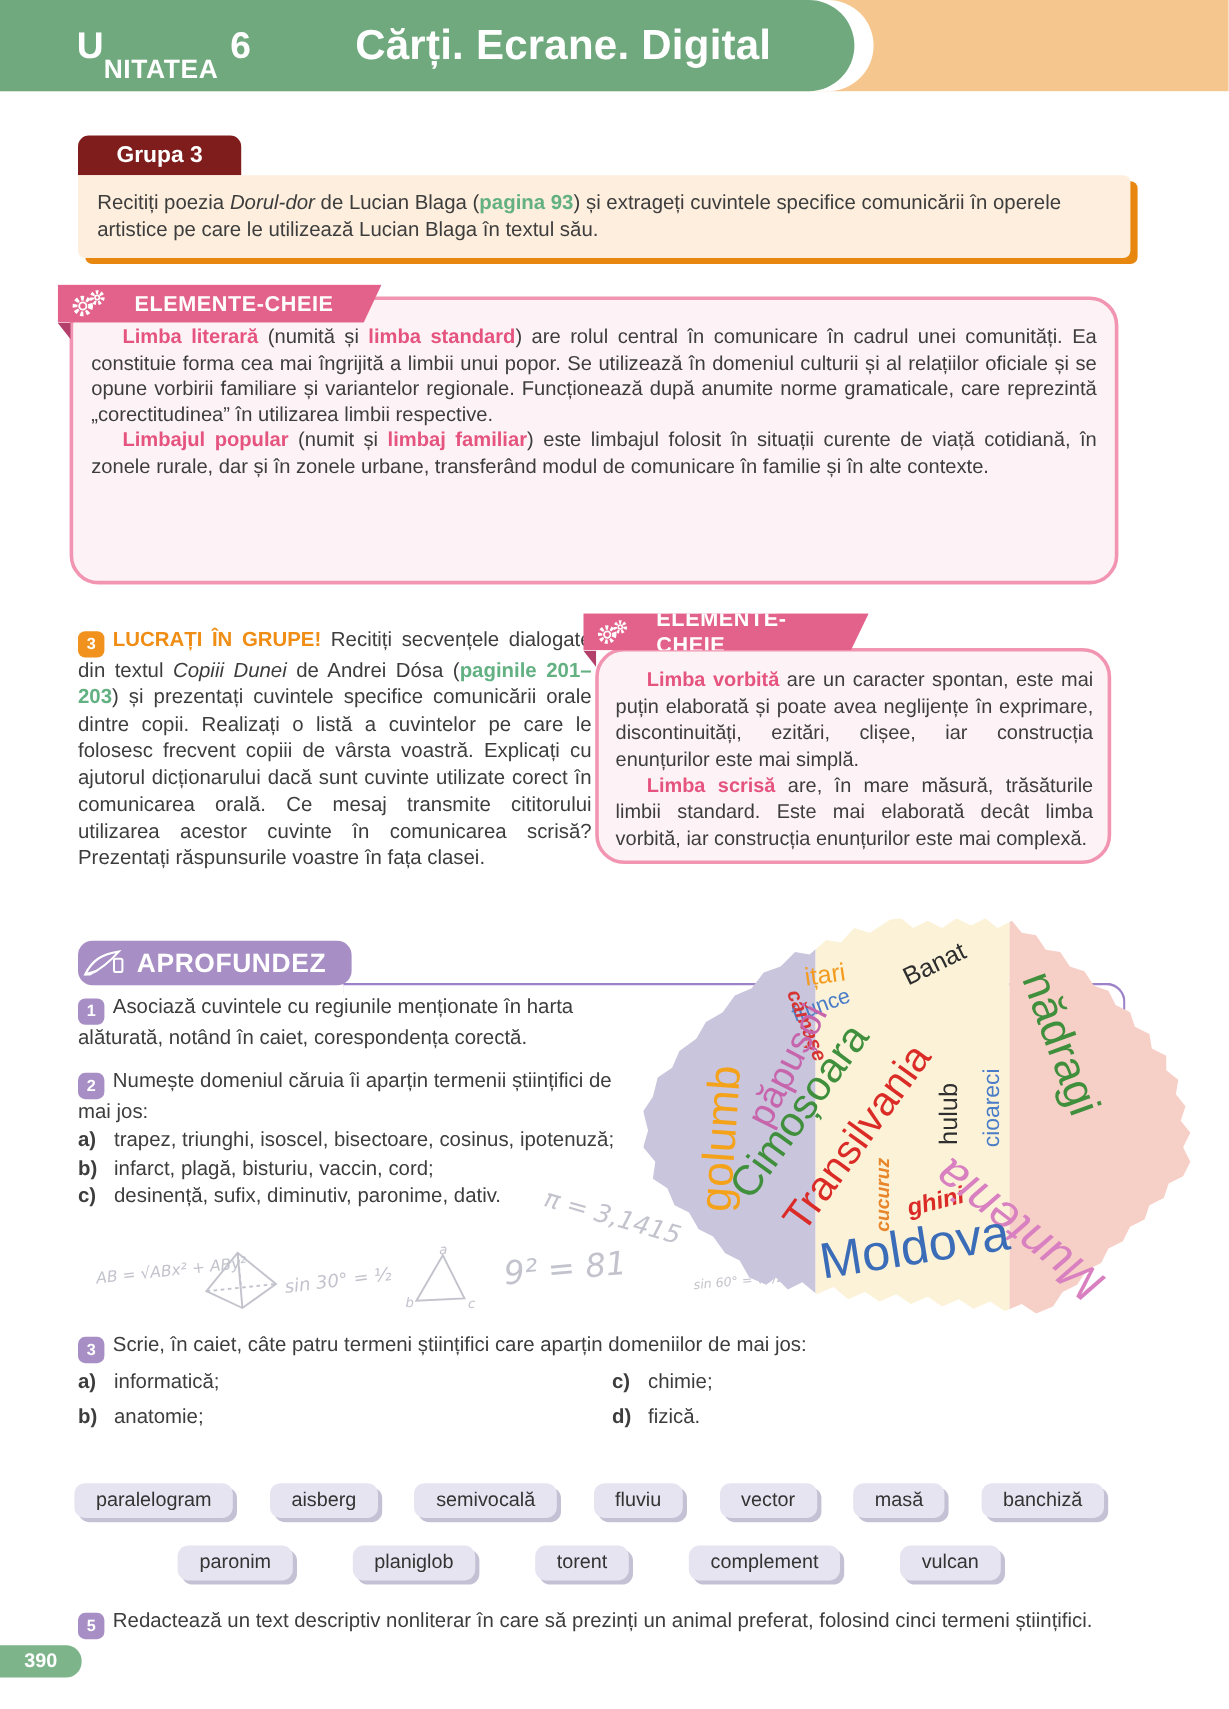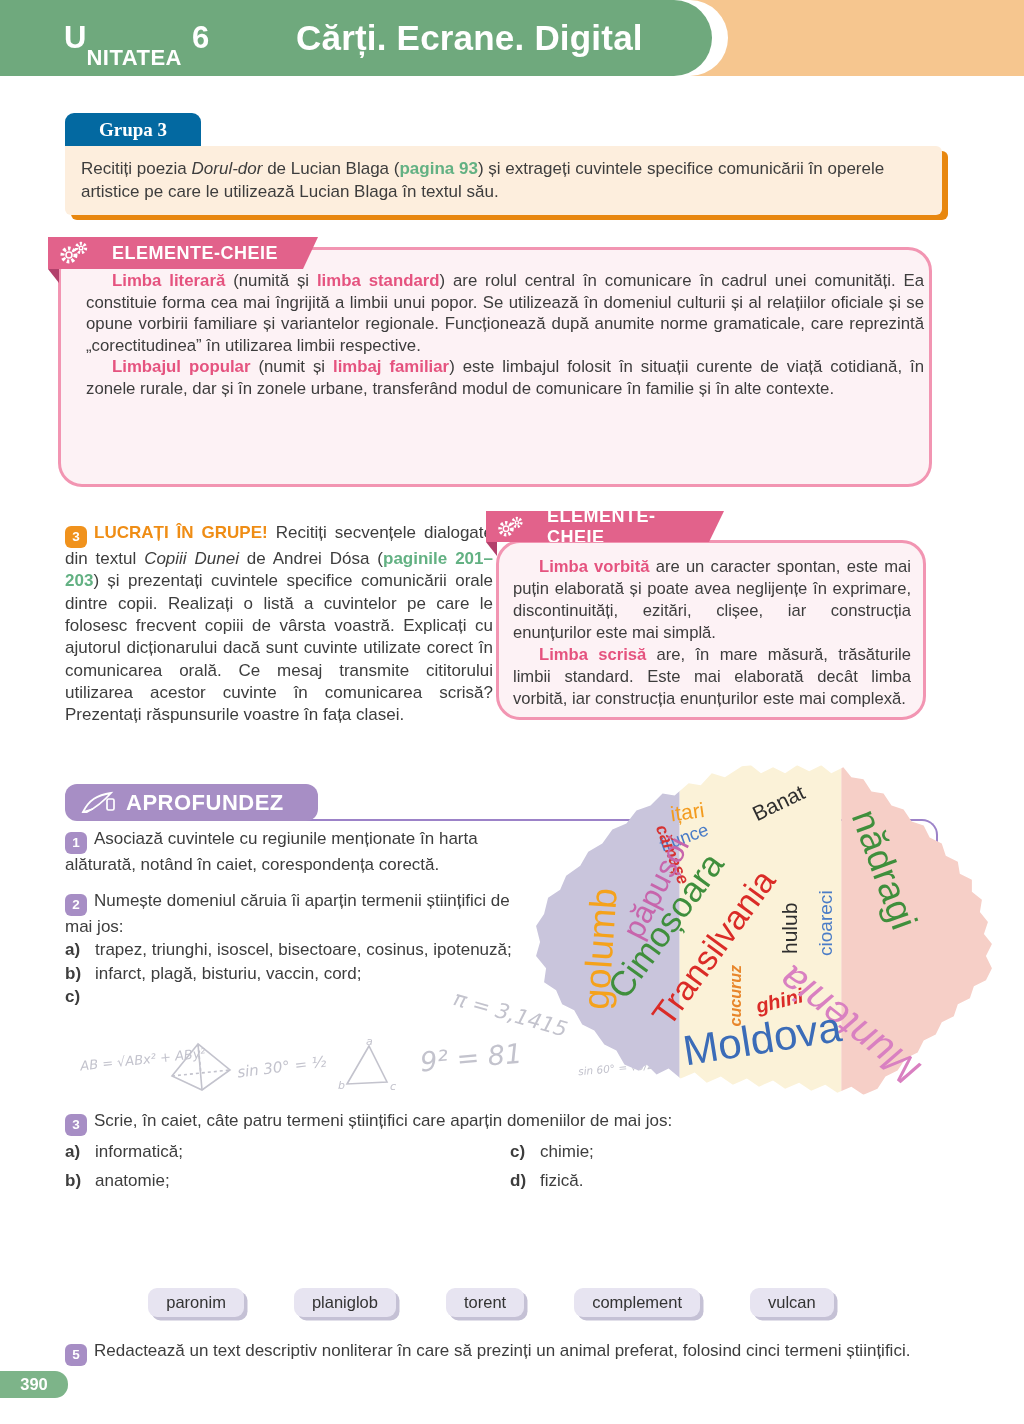--- a/index.html
+++ b/index.html
@@ -13,57 +13,57 @@
   .hdr-green{left:0;top:0;width:712px;height:76px;background:#6fa97d;border-radius:0 38px 38px 0;
              display:flex;align-items:center;}
   .unit-label{position:absolute;left:64px;top:0;height:76px;display:flex;align-items:center;color:#fff;font-weight:bold;}
   .u-big{font-size:31px;}
   .u-small{font-size:22px;letter-spacing:.5px;margin-top:40px;}
   .u-num{font-size:31px;margin-left:10px;}
   .hdr-title{position:absolute;left:296px;top:0;height:76px;display:flex;align-items:center;
              color:#ffffff;font-size:35px;font-weight:bold;letter-spacing:.2px;}
 
   
-  .grp-tab{left:65px;top:113px;width:136px;height:33px;background:#0369a1;border-radius:9px 9px 0 0;
-           display:flex;align-items:center;justify-content:center;color:#fff;font-size:19px;font-weight:bold;font-family:Liberation Serif, serif;}
+  .grp-tab{left:65px;top:113px;width:136px;height:33px;background:#7f1d1d;border-radius:9px 9px 0 0;
+           display:flex;align-items:center;justify-content:center;color:#fff;font-size:19px;font-weight:bold;}
   .grp-body{left:65px;top:146px;width:845px;background:#fdeedd;border-radius:0 6px 6px 6px;
             box-shadow:6px 5px 0 #e8870f;padding:11px 16px 12px 16px;font-size:17px;line-height:23px;text-align:left;}
   .ref{color:#63b183;font-weight:bold;}
   .it{font-style:italic;}
 
   
   .keybox{background:#fdf2f5;border:3px solid #f295b2;border-radius:24px;}
   .kb-banner{background:#e2628b;color:#fff;font-weight:bold;font-size:18px;letter-spacing:.5px;
              display:flex;align-items:center;gap:20px;padding:0 26px 0 10px;
              clip-path:polygon(0 0,100% 0,calc(100% - 15px) 100%,0 100%);}
   .kb-fold{background:#b2406b;clip-path:polygon(0 0,100% 0,100% 100%);width:11px;height:14px;}
   .kp{margin:0;text-indent:26px;text-align:justify;}
   .term{color:#e5537f;font-weight:bold;}
 
   #keybox1{left:58px;top:247px;width:874px;height:240px;box-sizing:border-box;}
   #kb1-banner{left:48px;top:237px;width:234px;height:32px;}
   #kb1-fold{left:48px;top:269px;}
-  #kb1-text{left:76px;top:270px;width:838px;font-size:16.8px;line-height:21.6px;margin-left:10px;}
+  #kb1-text{left:76px;top:270px;width:838px;font-size:16.8px;line-height:21.6px;}
 
   #keybox2{left:496px;top:540px;width:430px;height:180px;box-sizing:border-box;}
   #kb2-banner{left:486px;top:511px;width:202px;height:31px;}
   #kb2-fold{left:486px;top:542px;}
   #kb2-text{left:513px;top:556px;width:398px;font-size:16.6px;line-height:22px;}
 
   
   #group-task{left:65px;top:522px;width:428px;font-size:17px;line-height:22.3px;text-align:justify;}
   .badge{display:inline-flex;align-items:center;justify-content:center;width:22px;height:22px;border-radius:6px;
          color:#fff;font-size:13.5px;font-weight:bold;vertical-align:-3px;margin-right:7px;}
   .badge.orange{background:#f0921d;}
   .badge.purple{background:#a78ec5;}
   .lead-orange{color:#ef8d15;font-weight:bold;}
 
   
-  #apr-banner{left:65px;top:784px;width:253px;height:37px;background:#a78ec5;border-radius:12px;
-              display:flex;align-items:center;gap:9px;padding-left:16px;box-sizing:border-box;
+  #apr-banner{left:65px;top:784px;width:228px;height:37px;background:#a78ec5;border-radius:12px;
+              display:flex;align-items:center;gap:9px;padding-left:4px;box-sizing:border-box;
               color:#fff;font-size:22px;font-weight:bold;letter-spacing:.5px;z-index:3;}
   #apr-line{left:286px;top:819px;width:650px;height:24px;border-top:2.5px solid #9c82c8;
             border-right:2.5px solid #9c82c8;border-top-right-radius:16px;z-index:0;}
   .task{font-size:17px;line-height:22.5px;}
   .task-list{font-size:17px;line-height:22.5px;}
   .task-list .row{display:flex;margin-top:1px;}
   .task-list .lbl{font-weight:bold;width:30px;flex:none;}
   #task1{left:65px;top:828px;width:440px;}
   #task2{left:65px;top:890px;width:452px;}
   #task2-list{left:65px;top:938px;width:452px;}
@@ -167,20 +167,21 @@
     <div class="row">
         <span class="lbl">a)</span>
         <span>trapez, triunghi, isoscel, bisectoare, cosinus, ipotenuză;</span>
       </div>
     <div class="row">
         <span class="lbl">b)</span>
         <span>infarct, plagă, bisturiu, vaccin, cord;</span>
       </div>
     <div class="row">
         <span class="lbl">c)</span>
+        <span>desinență, sufix, diminutiv, paronime, dativ.</span>
       </div>
   </div>
 
   <div class="abs" id="map">
     <svg id="cloud" width="472" height="342" viewBox="0 0 470 340">
       <defs>
         <clipPath id="ro">
           <path d="M213,3 L196,14 L183,10 L172,22 L160,20 L146,32 L134,30 L122,42 L108,47 L98,60 L84,66 L74,80
                    L60,88 L52,102 L38,112 L32,126 L20,134 L16,150 L8,162 L12,178 L8,192 L18,204 L16,218 L28,226
                    L34,240 L46,246 L54,260 L66,266 L76,280 L88,286 L96,300 L110,306 L118,300 L128,310 L140,304
@@ -250,20 +251,29 @@
     <div class="row">
         <span class="lbl">b)</span>
         <span>anatomie;</span>
       </div>
     <div class="row">
         <span class="lbl">d)</span>
         <span>fizică.</span>
       </div>
   </div>
 
+  <div class="abs" id="chips-row1">
+    <span class="chip">paralelogram</span>
+    <span class="chip">aisberg</span>
+    <span class="chip">semivocală</span>
+    <span class="chip">fluviu</span>
+    <span class="chip">vector</span>
+    <span class="chip">masă</span>
+    <span class="chip">banchiză</span>
+  </div>
   <div class="abs" id="chips-row2">
     <span class="chip">paronim</span>
     <span class="chip">planiglob</span>
     <span class="chip">torent</span>
     <span class="chip">complement</span>
     <span class="chip">vulcan</span>
   </div>
 
   <div class="abs task" id="task5">
     <span class="badge purple">5</span><span>Redactează un text descriptiv nonliterar în care să prezinți un animal preferat, folosind cinci termeni științifici.</span>

